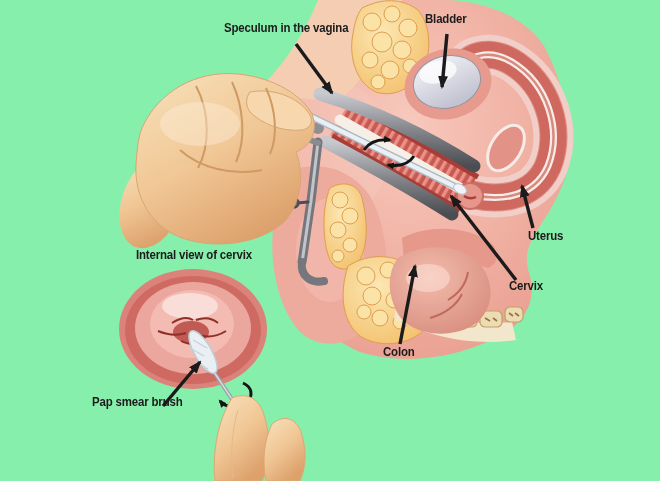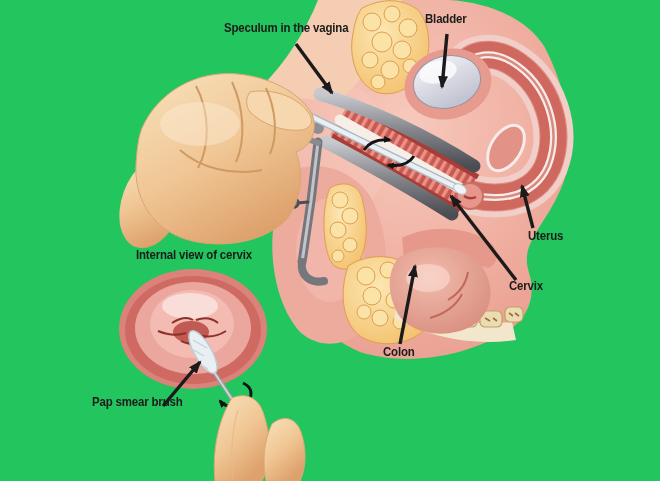--- a/index.html
+++ b/index.html
@@ -1,17 +1,17 @@
 <!DOCTYPE html>
 <html><head>
 <meta charset="utf-8">
 <style>
   html,body{margin:0;padding:0;background:#fff;}
   .stage{
-    position:relative;width:660px;height:481px;background:#22c55e;
+    position:relative;width:660px;height:481px;background:#86efac;
     overflow:hidden;font-family:"Liberation Sans",sans-serif;
   }
   .stage svg{position:absolute;left:0;top:0;}
   .lbl{
     position:absolute;color:#1b1b1b;font-weight:700;font-size:13.5px;
     white-space:nowrap;transform:scaleX(.85);transform-origin:left top;
     letter-spacing:-0.2px;line-height:1;
   }
   .lbl-speculum{left:224px;top:21px;}
   .lbl-bladder{left:425px;top:12px;}

